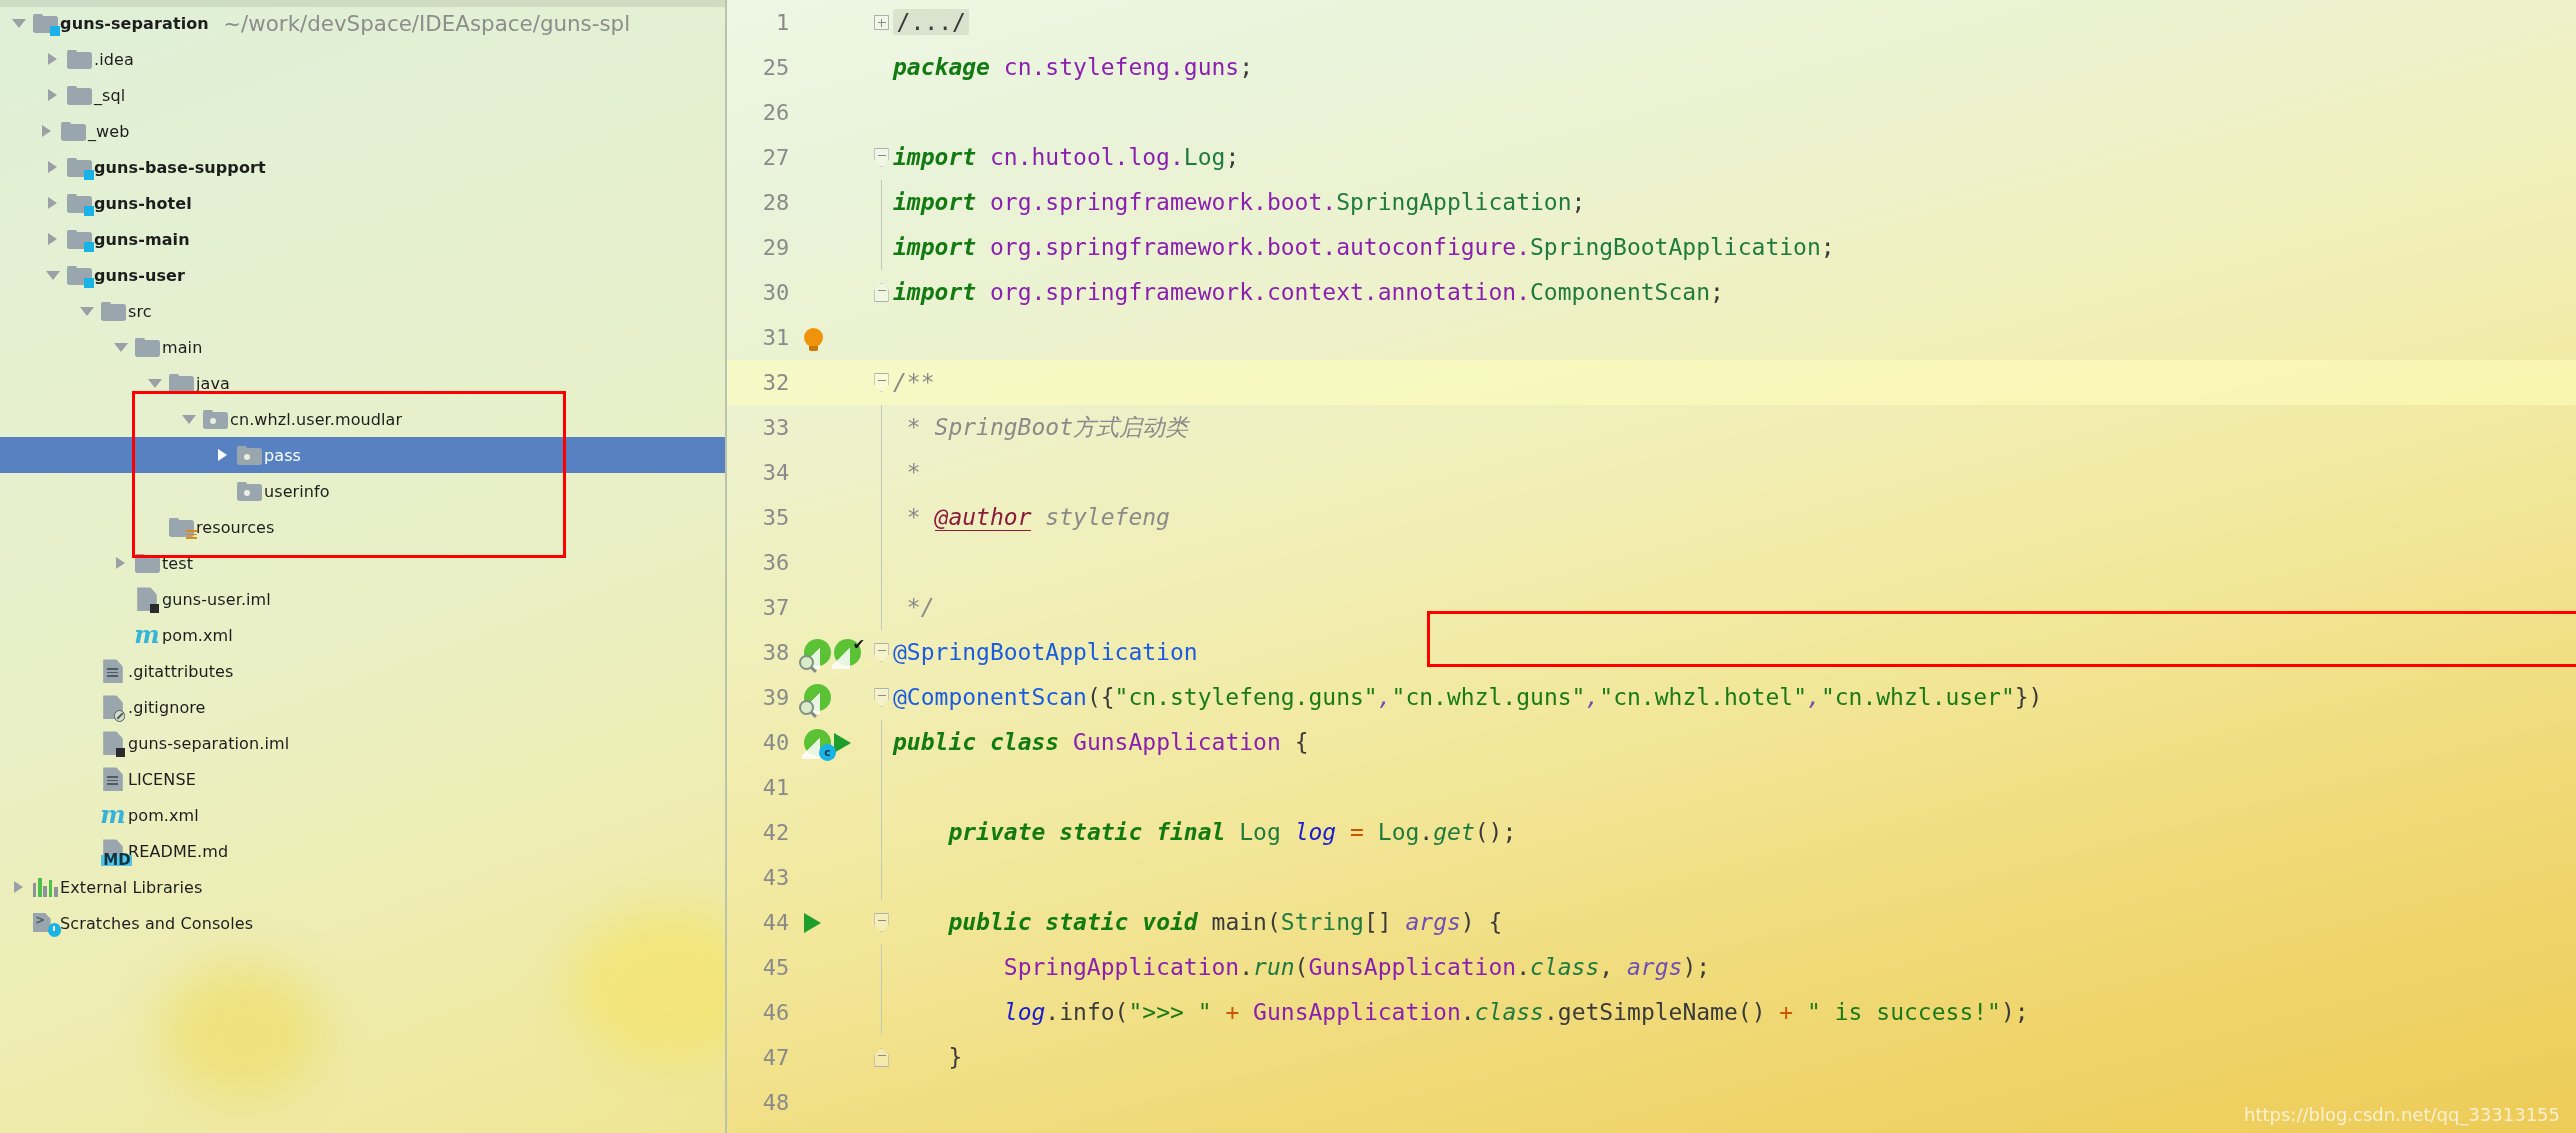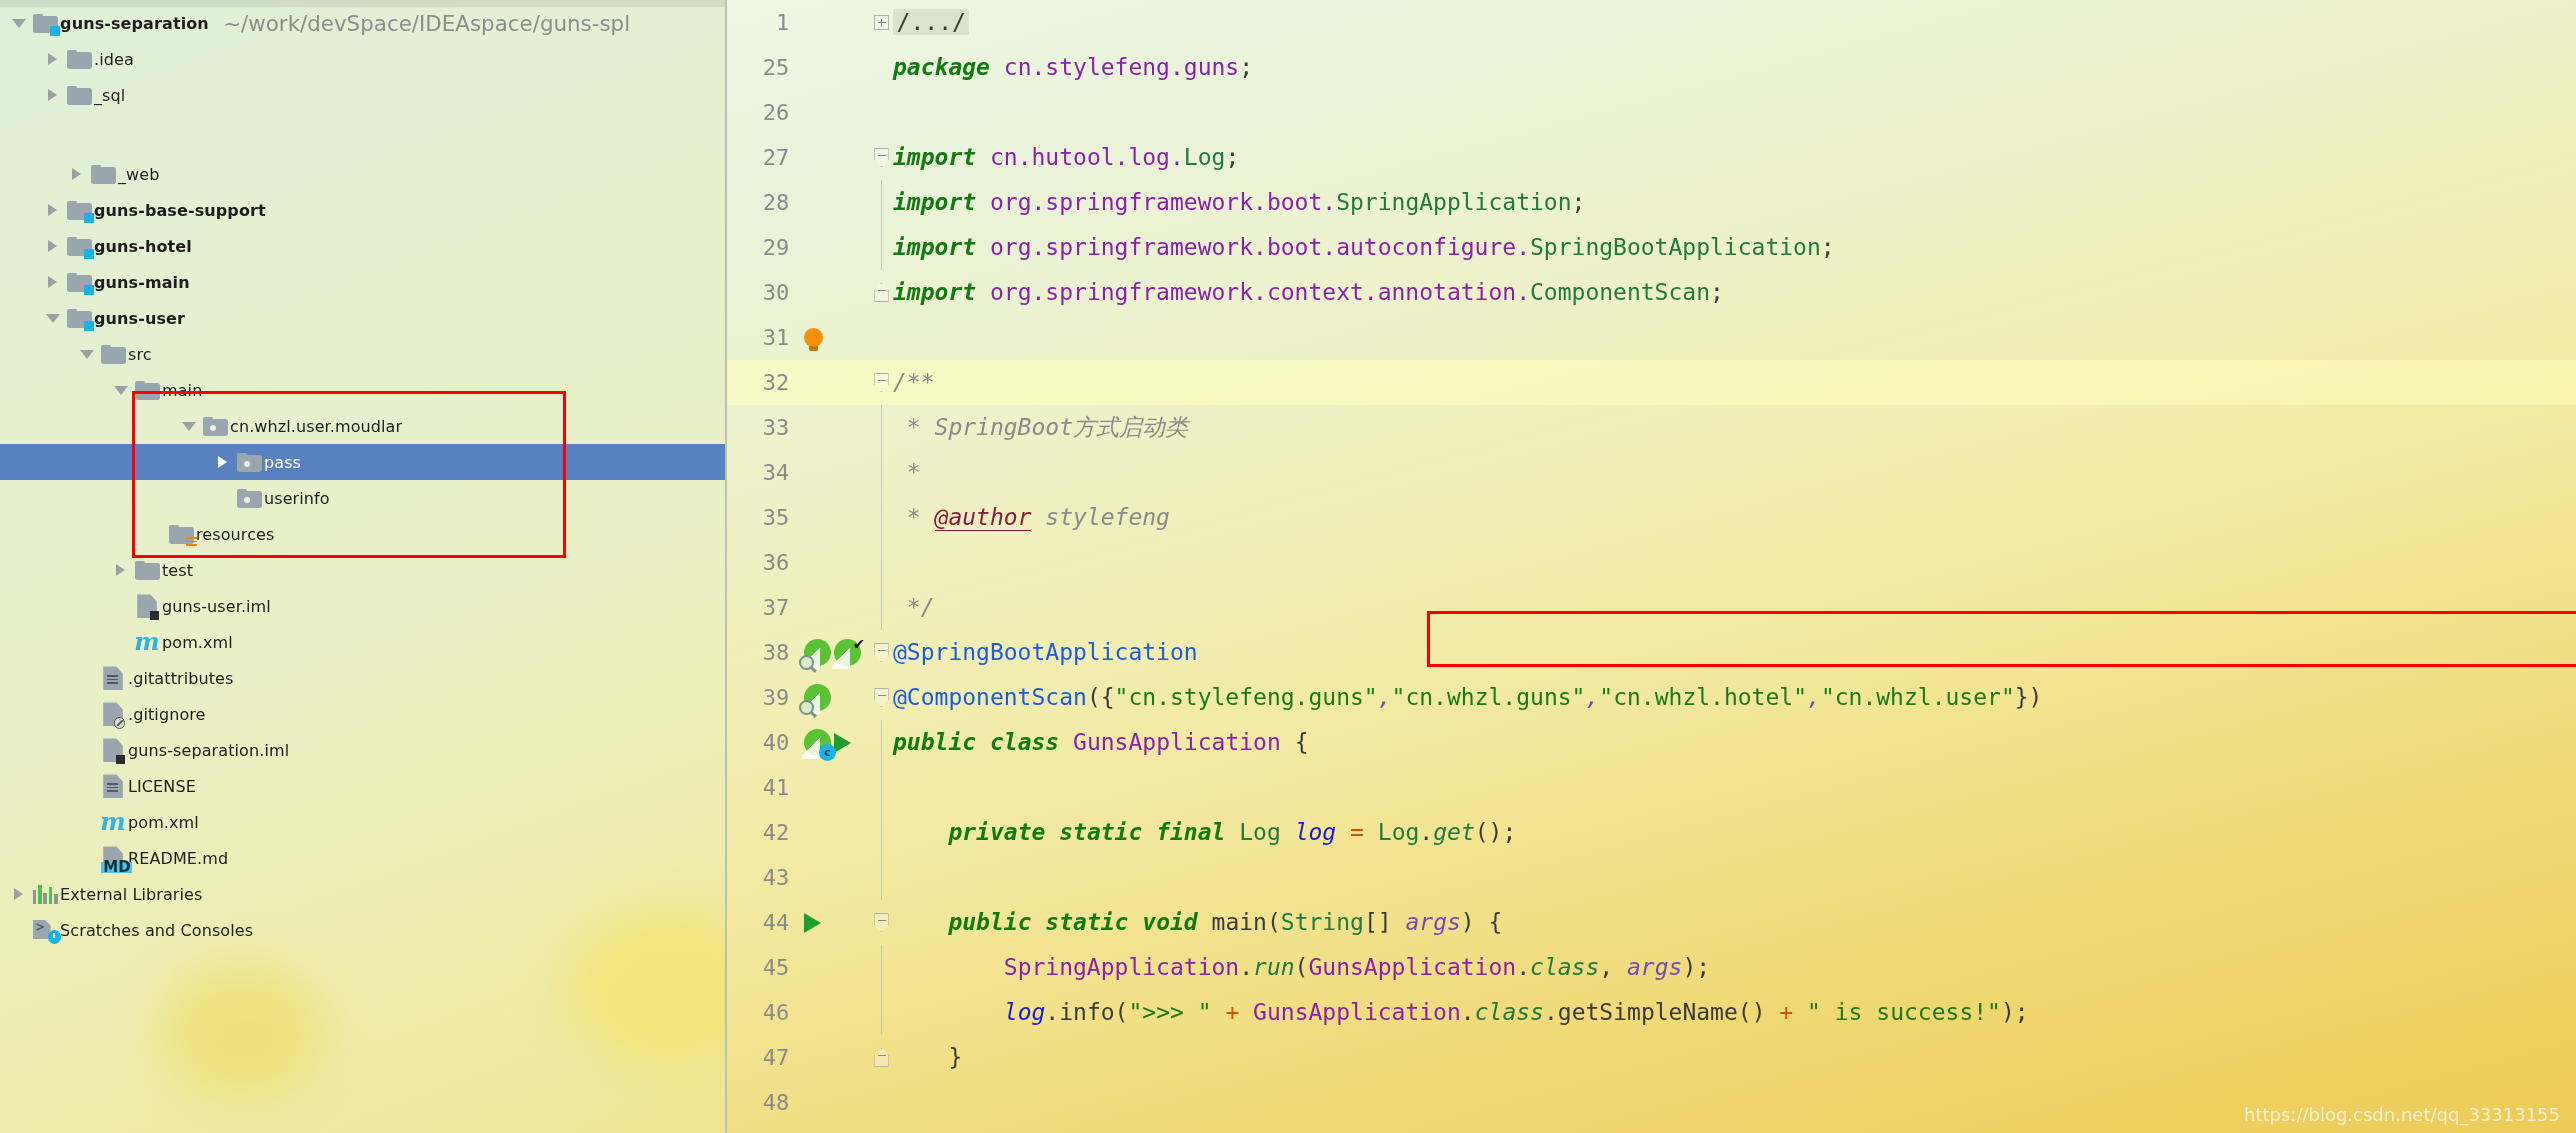--- a/index.html
+++ b/index.html
@@ -250,21 +250,21 @@
         </div>
         <div class="tree-row" style="padding-left: 41px;">
           <span class="arrow">
             <i></i>
           </span>
           <span class="ico">
             <span class="folder src"></span>
           </span>
           <span class="label">_sql</span>
         </div>
-        <div class="tree-row" style="padding-left: 65px; margin-top: 43px;">
+        <div class="tree-row" style="padding-left: 35px;">
           <span class="arrow">
             <i></i>
           </span>
           <span class="ico">
             <span class="folder src"></span>
           </span>
           <span class="label">_web</span>
         </div>
         <div class="tree-row" style="padding-left: 41px;">
           <span class="arrow">
@@ -320,20 +320,29 @@
           <span class="label">src</span>
         </div>
         <div class="tree-row" style="padding-left: 109px;">
           <span class="arrow open">
             <i></i>
           </span>
           <span class="ico">
             <span class="folder src"></span>
           </span>
           <span class="label">main</span>
+        </div>
+        <div class="tree-row" style="padding-left: 143px;">
+          <span class="arrow open">
+            <i></i>
+          </span>
+          <span class="ico">
+            <span class="folder src"></span>
+          </span>
+          <span class="label">java</span>
         </div>
         <div class="tree-row" style="padding-left: 177px;">
           <span class="arrow open">
             <i></i>
           </span>
           <span class="ico">
             <span class="folder">
               <span class="pkgdot"></span>
             </span>
           </span>

